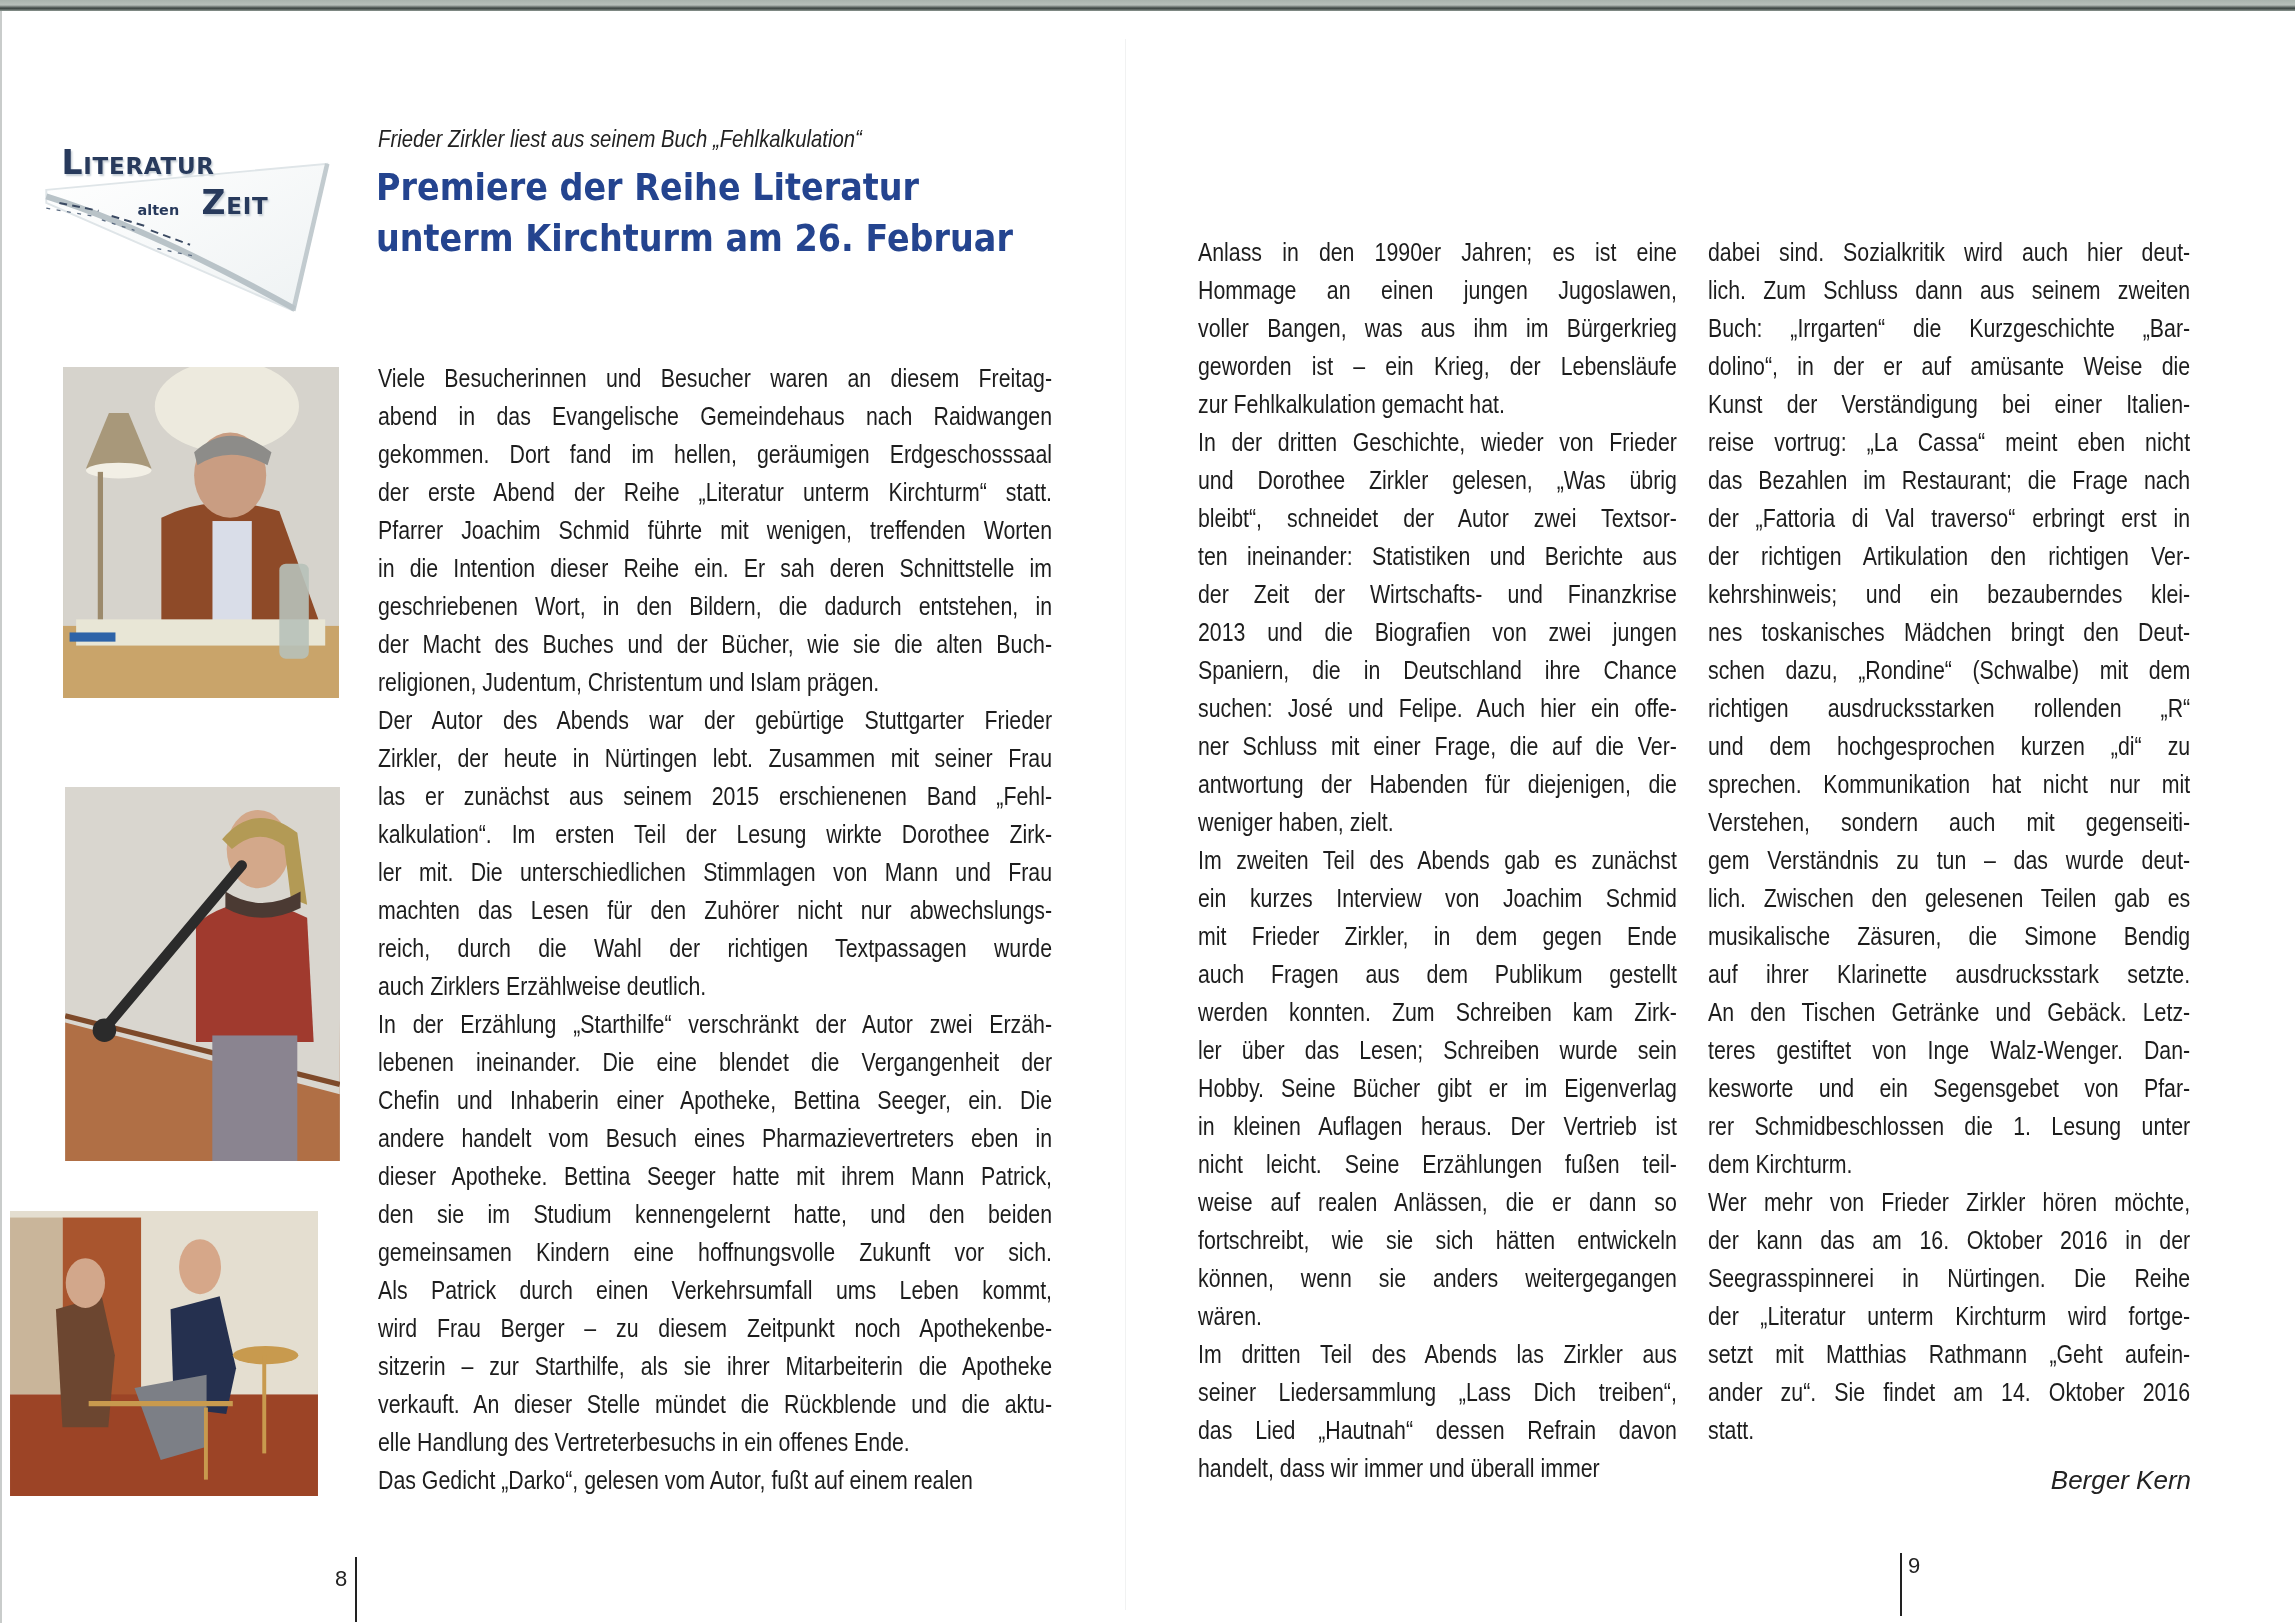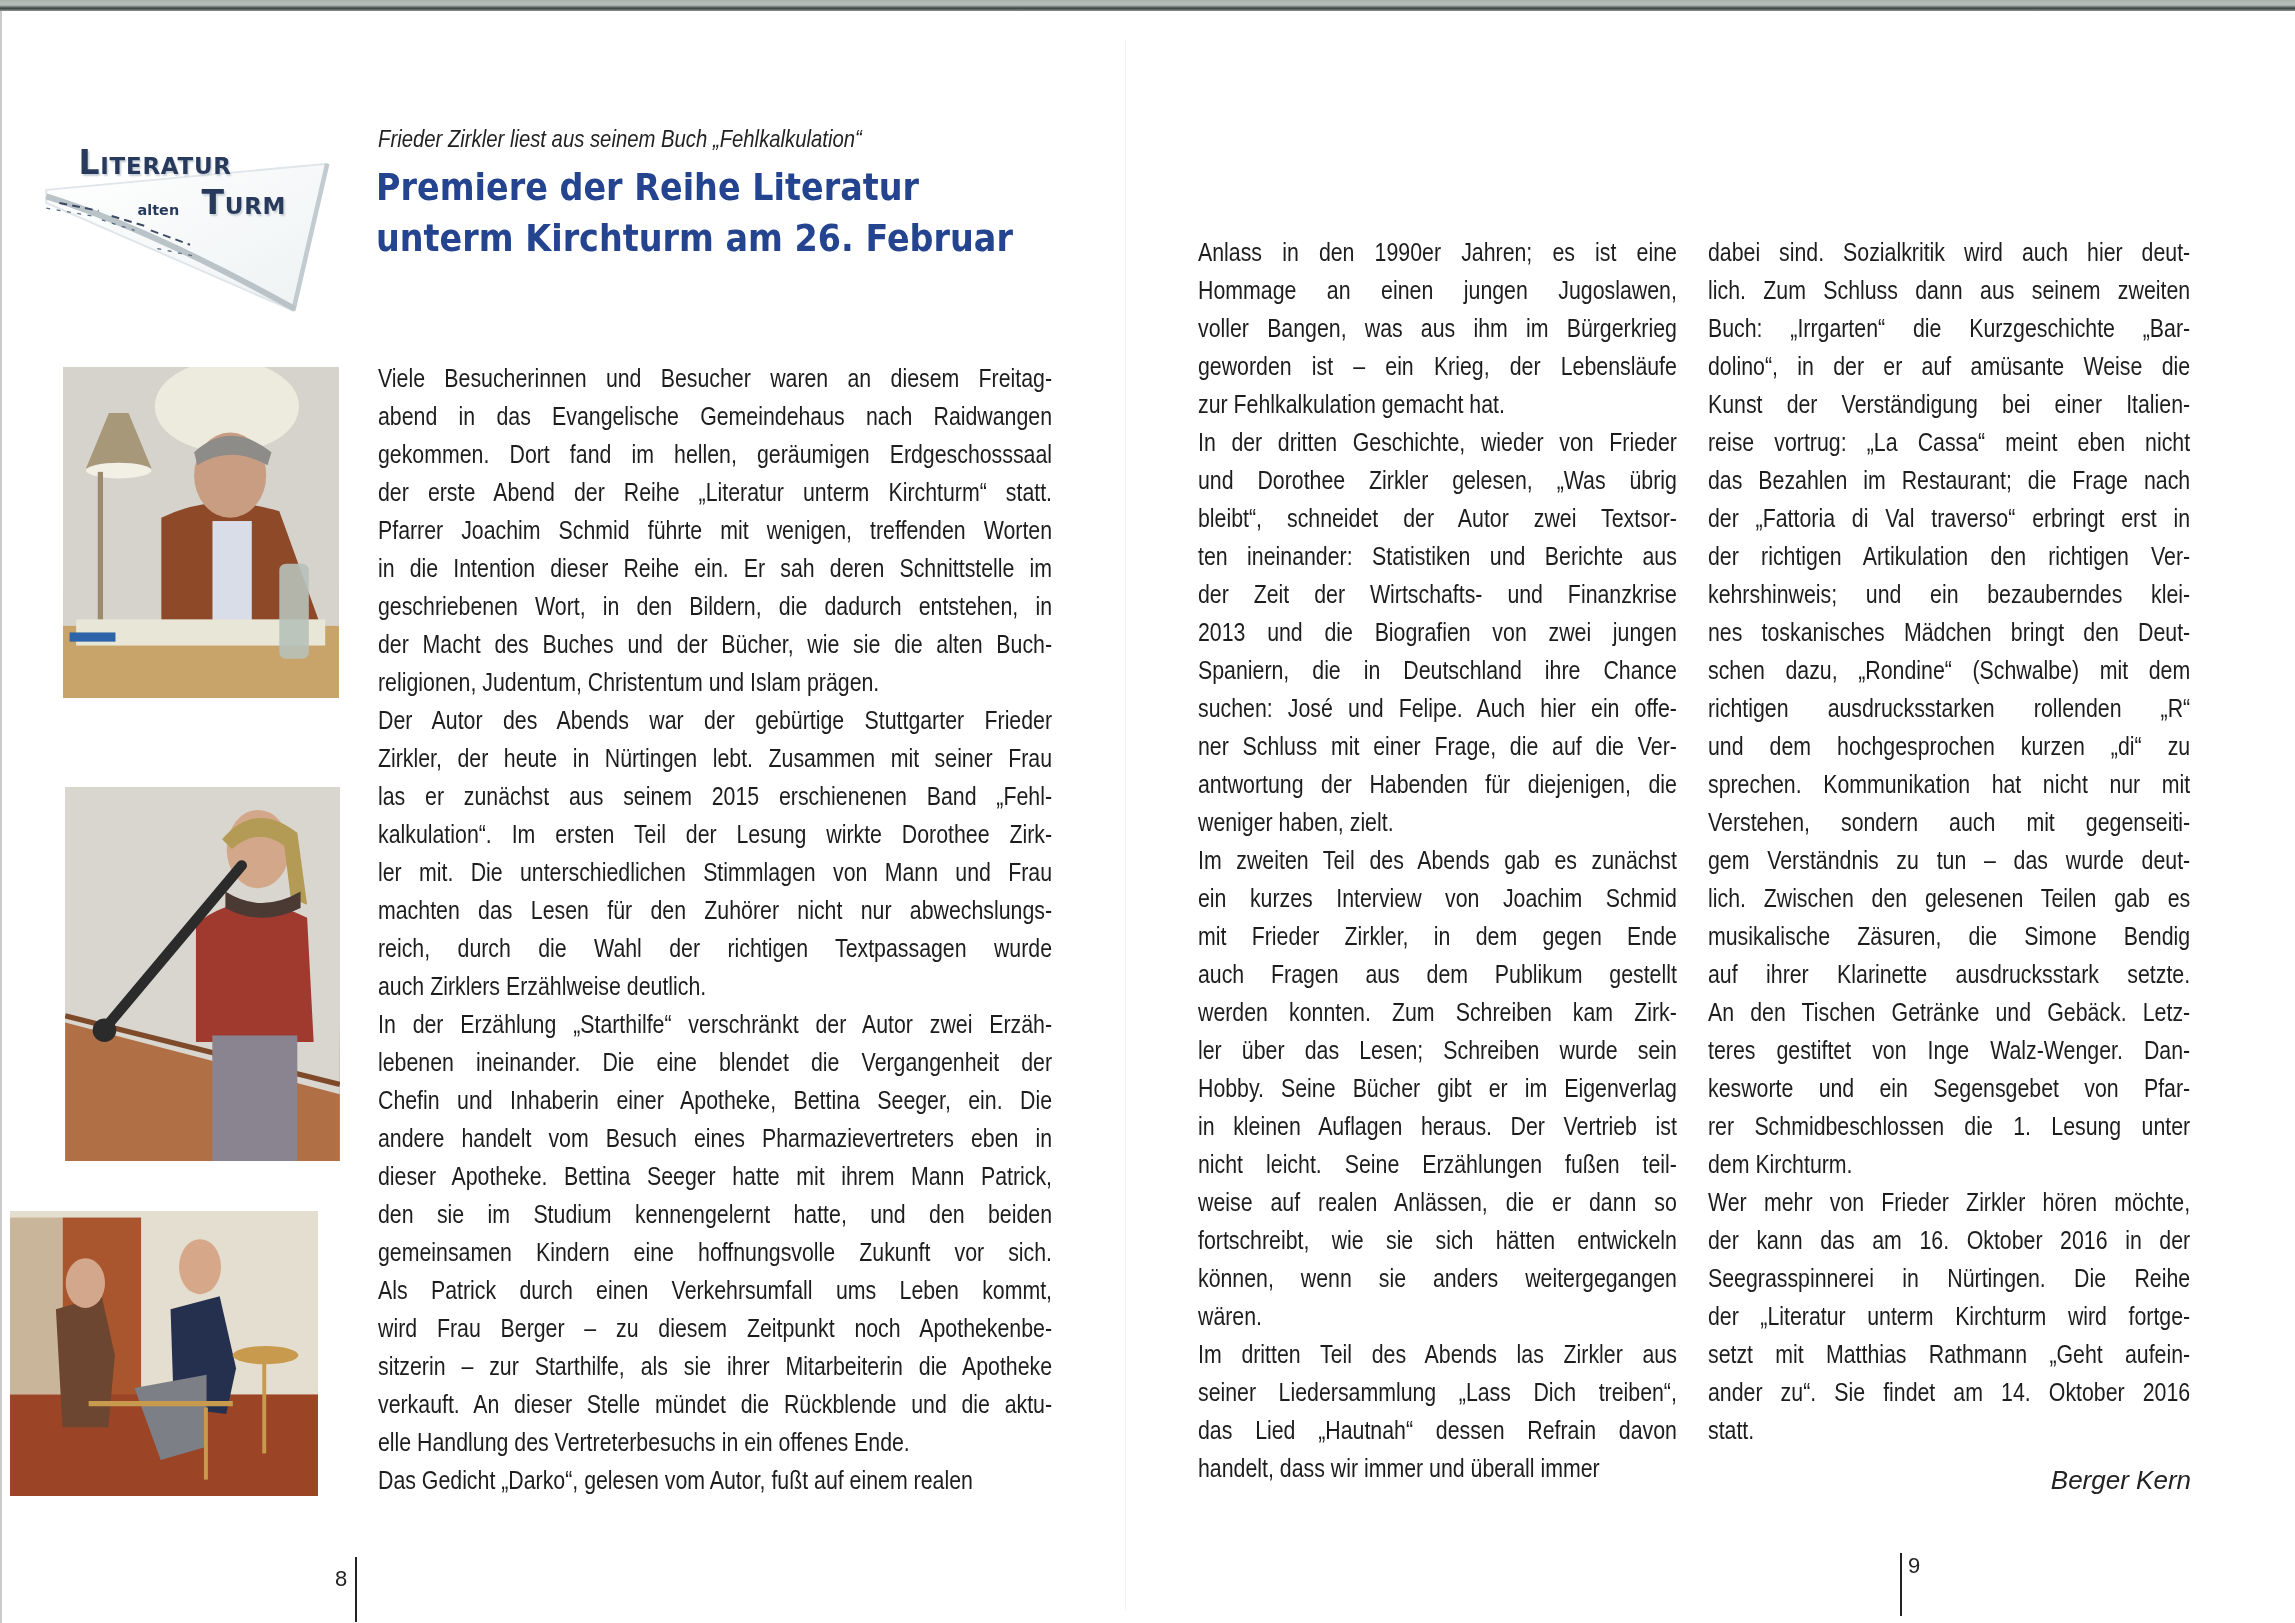--- a/index.html
+++ b/index.html
@@ -13,21 +13,21 @@
     position:absolute; left:0; top:0; width:2295px; height:10.5px;
     background:linear-gradient(to bottom,#a9b4ad 0%,#b7c0ba 45%,#3a4440 75%,#8d9892 100%);
   }
   .left-border { position:absolute; left:0; top:10.5px; width:2px; height:1613px; background:#c9cccb; }
   .gutter { position:absolute; left:1125px; top:39px; width:1.3px; height:1571px; background:#f1f2f2; }
 
   
   .logo { position:absolute; left:19.6px; top:118px; width:327px; height:196px; }
   .logo svg { position:absolute; left:0; top:0; }
   .logo-text-1 {
-    position:absolute; left:59px; top:25px;
+    position:absolute; left:42px; top:25px;
     font-family:"DejaVu Sans", sans-serif; font-weight:bold; color:#283a5c;
     font-size:33px; letter-spacing:0.7px; text-shadow:1.3px 2px 2px #c7cfd6;
     font-variant:small-caps;
   }
   .logo-text-unterm {
     position:absolute; left:118px; top:84px;
     font-family:"DejaVu Sans", sans-serif; font-weight:bold; color:#283a5c; font-size:14.4px;
   }
   .logo-text-turm {
     position:absolute; left:182px; top:65px;
@@ -101,21 +101,21 @@
       </linearGradient>
     </defs>
     <path d="M40 110 L470 70 L418 295 L40 130 Z" fill="url(#pg)" stroke="#dfe5e8" stroke-width="3"></path>
     <path d="M470 70 L418 295" stroke="#c2cbcf" stroke-width="7" fill="none"></path>
     <path d="M40 120 Q200 170 420 292" stroke="#b9c3c8" stroke-width="9" fill="none"></path>
     <path d="M60 130 L120 142 M140 150 L190 165 M200 172 L260 194" stroke="#3b4a62" stroke-width="3" stroke-dasharray="12 8"></path>
     <path d="M40 138 L110 150 M125 156 L175 172 M210 200 L270 212" stroke="#5a6a80" stroke-width="2" stroke-dasharray="6 10"></path>
   </svg>
   <span class="logo-text-1">Literatur</span>
   <span class="logo-text-unterm">alten</span>
-  <span class="logo-text-turm">Turm</span>
+  <span class="logo-text-turm">Zeit</span>
 </div>
 
 <div class="kicker">Frieder Zirkler liest aus seinem Buch „Fehlkalkulation“</div>
 <h1 class="headline" style="margin:0;">
   <span>Premiere der Reihe Literatur</span>
   <span>unterm Kirchturm am 26. Februar</span>
 </h1>
 
 <div class="photo photo-1">
   <svg width="276" height="331" viewBox="0 0 421 505">

